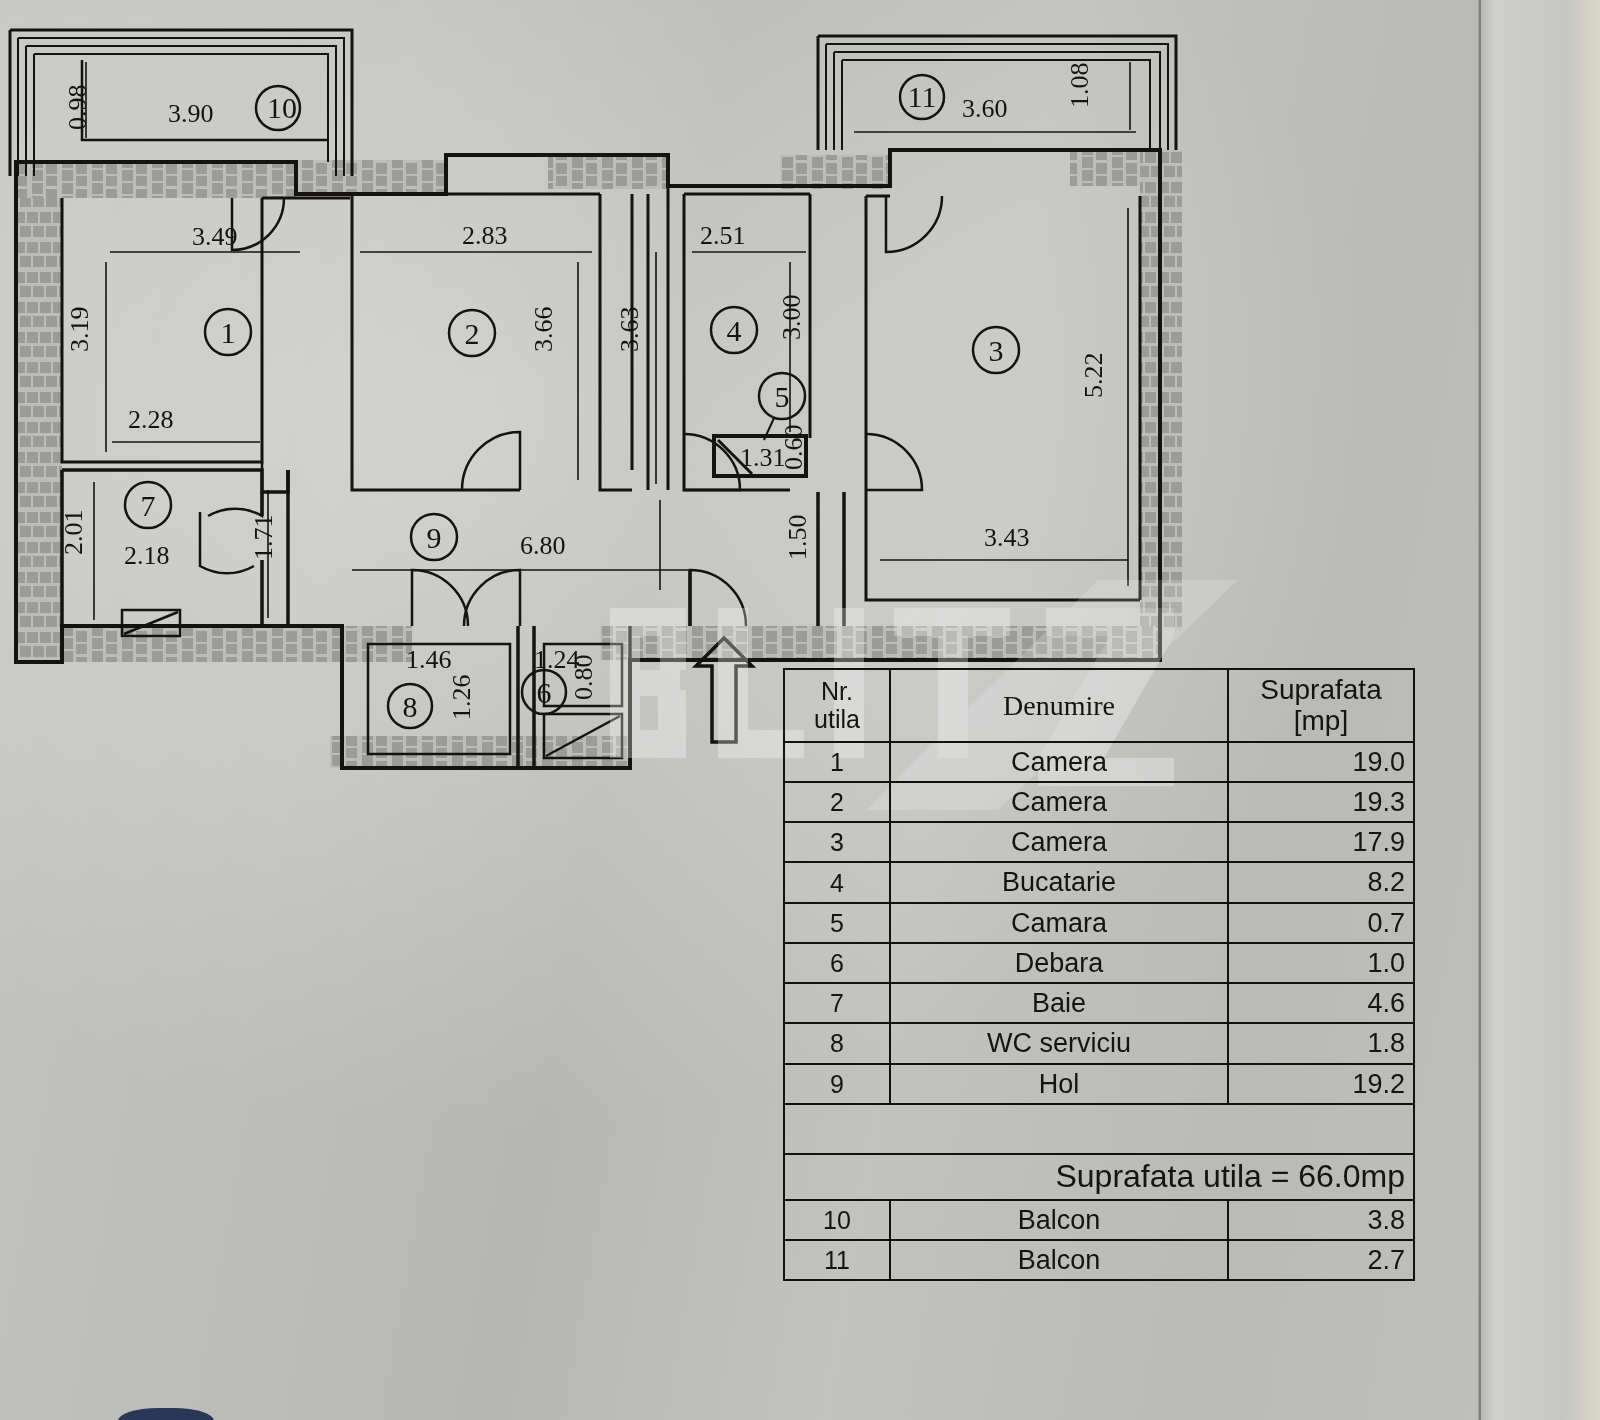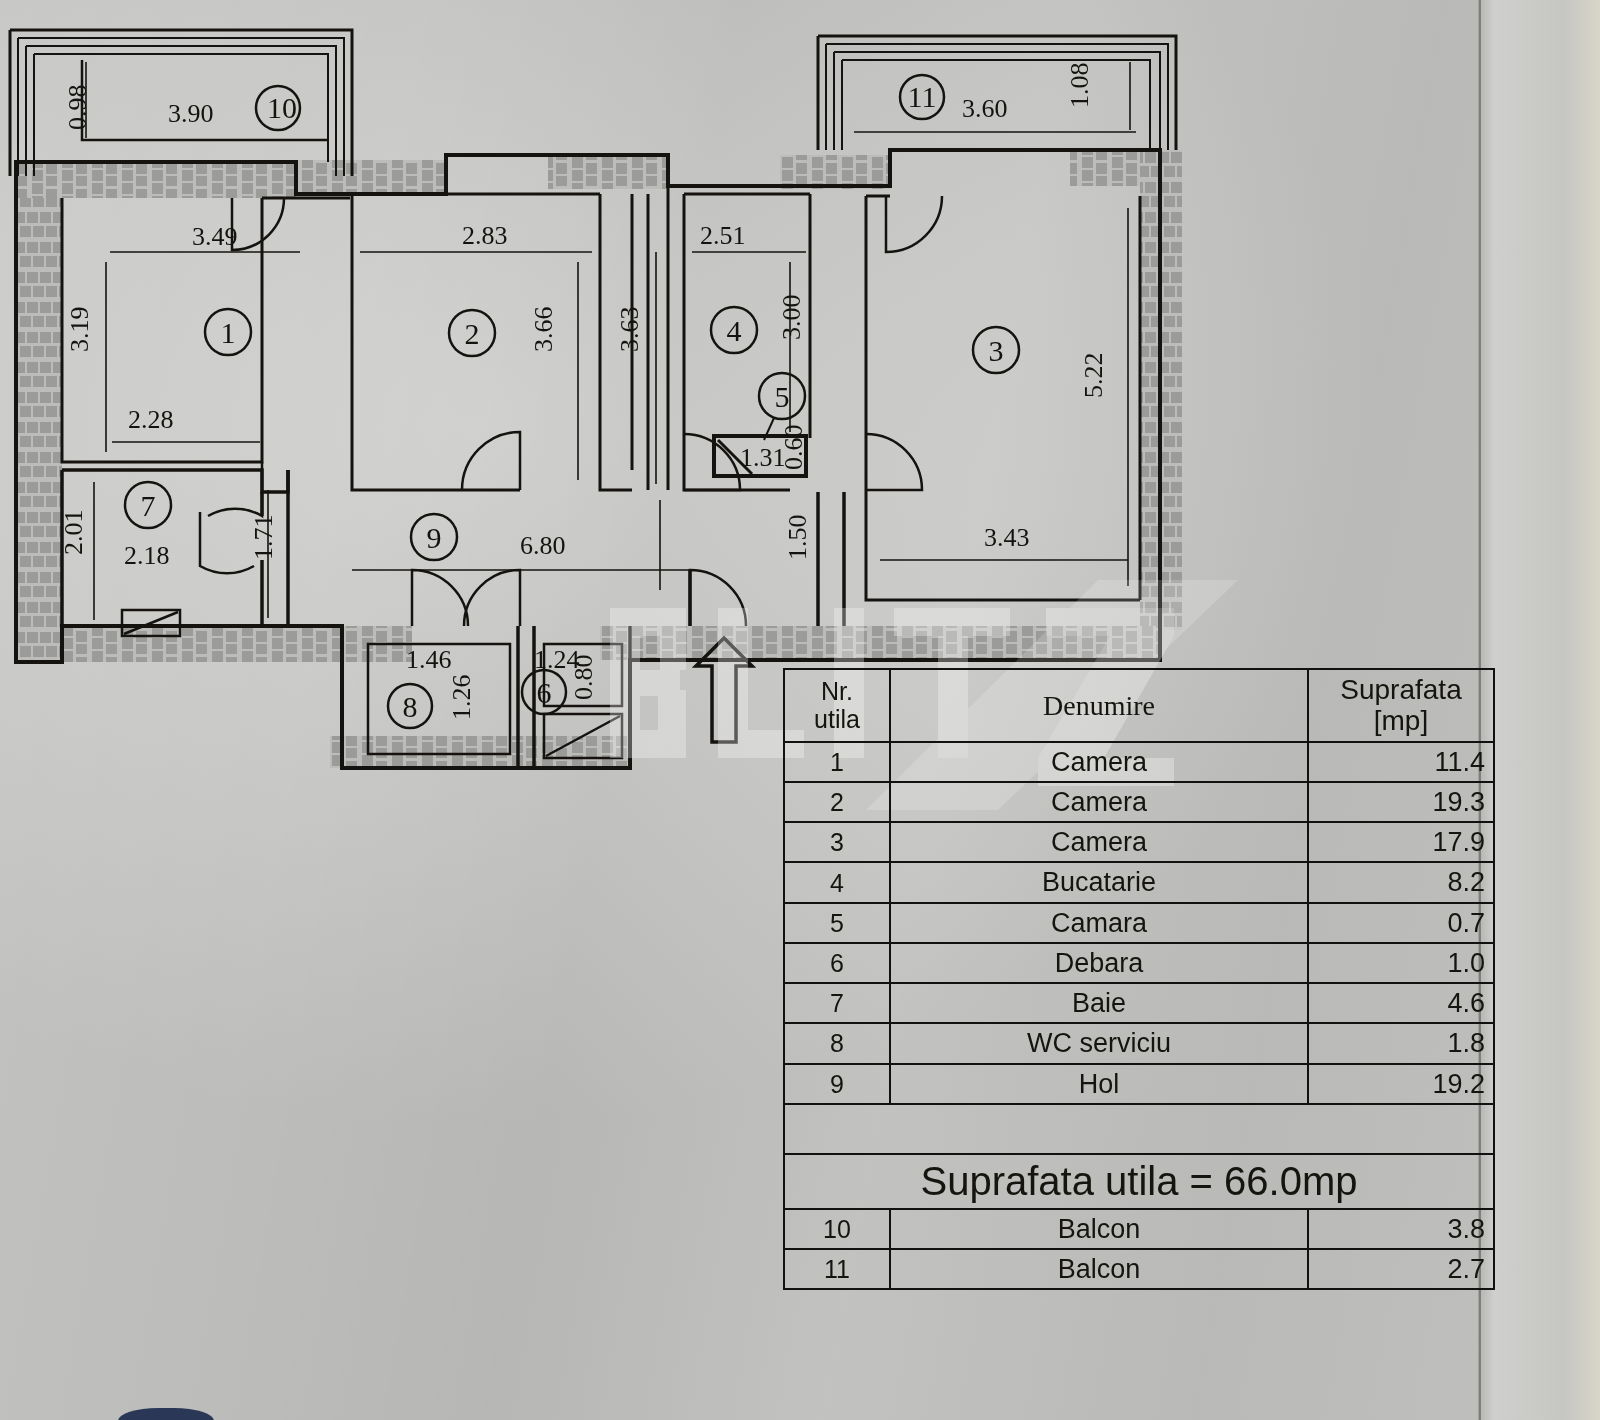--- a/index.html
+++ b/index.html
@@ -42,42 +42,42 @@
     pointer-events:none;opacity:.30;
   }
   #watermark svg{width:100%;height:100%;}
 
   
   #plan{position:absolute;left:0;top:0;width:1460px;height:800px;}
   #plan svg{width:100%;height:100%;overflow:visible;}
 
   
   #tbl{
-    position:absolute;left:783px;top:668px;width:712px;
+    position:absolute;left:783px;top:668px;width:632px;
     border-collapse:collapse;
     font-family:"Liberation Sans", sans-serif;
     padding-left:17px;
   }
   #tbl td,#tbl th{
     border:2px solid #12110f;
     color:#15140f;
     font-weight:400;
     padding:4px 8px;
     background:transparent;
     line-height:1.12;
   }
   .c-nr{width:88px;text-align:center;font-size:25px;}
   .c-den{text-align:center;font-size:27px;}
   .c-sup{width:168px;text-align:right;font-size:27px;padding-right:14px;}
   .hdr .c-nr{font-size:25px;line-height:1.2;}
   .hdr .c-den{font-size:28px;font-family:Liberation Serif, serif;}
   .hdr .c-sup{font-size:28px;text-align:center;padding-right:8px;margin-top:41px;}
   .spacer td{height:40px;border-left:2px solid #12110f;border-right:2px solid #12110f;
              border-top:2px solid #12110f;border-bottom:2px solid #12110f;}
-  .sumrow td{text-align:center;font-size:40px;padding:6px 0;}
+  .sumrow td{text-align:right;font-size:32px;padding:6px 0;}
   .tot td{text-align:center;font-size:28px;padding:6px 0;}
 
   .dim{font-family:"Liberation Serif",serif;font-size:26px;fill:#14130f;}
   .dimv{font-family:"Liberation Serif",serif;font-size:26px;fill:#14130f;}
   .rn{font-family:"Liberation Serif",serif;font-size:30px;fill:#14130f;text-anchor:middle;}
 </style>
 </head>
 <body>
 
 <div id="paper"></div>
@@ -360,21 +360,21 @@
     <td class="c-den">Denumire</td>
     <td class="c-sup">
       <div>Suprafata</div>
       <div>[mp]</div>
     </td>
   </tr>
 
   <tr>
     <td class="c-nr">1</td>
     <td class="c-den">Camera</td>
-    <td class="c-sup">11.4</td>
+    <td class="c-sup">19.0</td>
   </tr>
   <tr>
     <td class="c-nr">2</td>
     <td class="c-den">Camera</td>
     <td class="c-sup">19.3</td>
   </tr>
   <tr>
     <td class="c-nr">3</td>
     <td class="c-den">Camera</td>
     <td class="c-sup">17.9</td>

